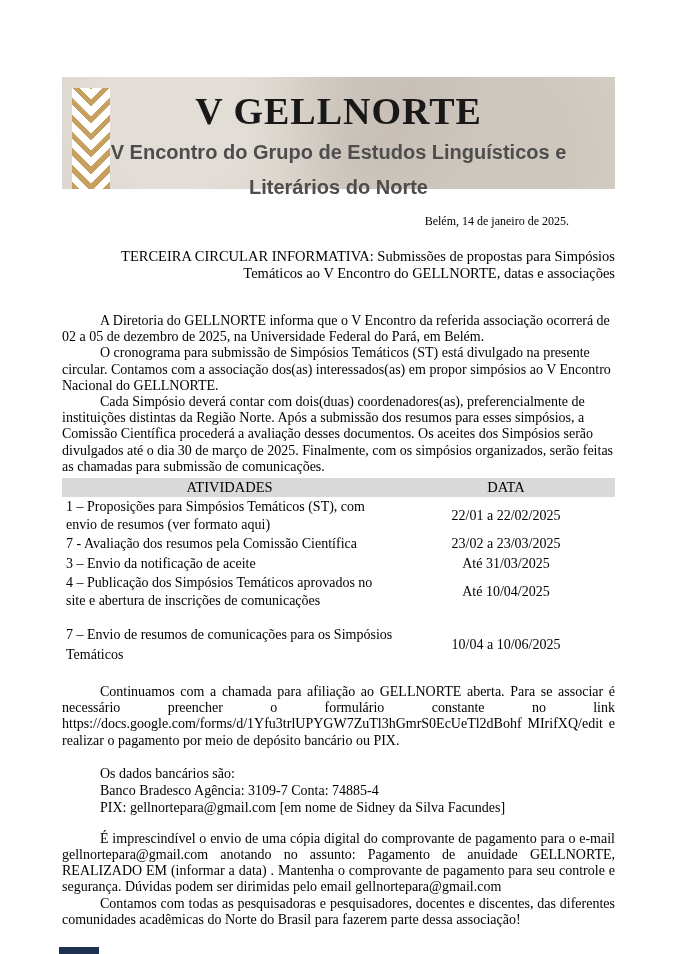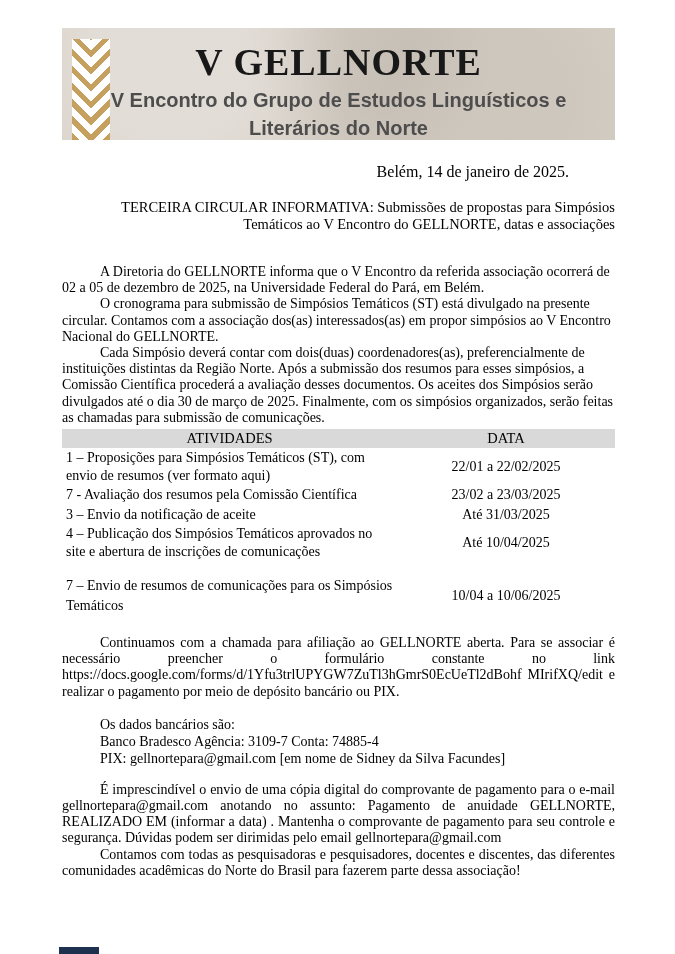--- a/index.html
+++ b/index.html
@@ -10,21 +10,21 @@
     font-family: "Liberation Serif", serif;
     color: #000;
     position: relative;
     overflow: hidden;
   }
   .page { position: absolute; left: 62px; top: 0; width: 553px; }
 
   
   .banner {
     position: relative;
-    margin-top: 28px;
+    margin-top: 77px;
     width: 553px; height: 112px;
     background: #d8d1c8;
     background-image:
       radial-gradient(circle at 20% 30%, rgba(255,255,255,.25) 0 18%, transparent 40%),
       radial-gradient(circle at 75% 70%, rgba(120,110,100,.10) 0 22%, transparent 50%),
       radial-gradient(circle at 55% 20%, rgba(120,110,100,.08) 0 15%, transparent 40%);
   }
   .banner-text { position: absolute; inset: 0; text-align: center; }
   .banner-title {
     margin-top: 12px;
@@ -33,38 +33,38 @@
     letter-spacing: 1px;
     color: #181818;
     line-height: 44px;
   }
   .banner-subtitle {
     margin: 2px auto 0 auto;
     max-width: 470px;
     font-family: "Liberation Sans", sans-serif;
     font-size: 20px; font-weight: bold;
     color: #4d4d4d;
-    line-height: 28px;
+    line-height: 35px;
     text-align: center;
   }
   .chevron-strip {
     position: absolute; left: 10px; top: 11px; bottom: 0;
     width: 38px; background: #fff;
     display: flex;
   }
   .chevron-half { width: 50%; height: 100%; }
   .chevron-half.left  { background: repeating-linear-gradient( 45deg, #c5a05f 0 5px, #ffffff 5px 12px); }
   .chevron-half.right { background: repeating-linear-gradient(-45deg, #c5a05f 0 5px, #ffffff 5px 12px); }
 
   
   .date-line {
     margin-top: 24px;
     text-align: right;
     padding-right: 46px;
-    font-size: 16px; line-height: 16px;
+    font-size: 12px; line-height: 16px;
   }
   .doc-heading {
     margin-top: 19px;
     text-align: right;
     font-size: 14.5px; line-height: 17px;
   }
   .body-block { margin-top: 31px; }
   p.para {
     font-size: 14px; line-height: 16.2px;
     text-indent: 38px;

